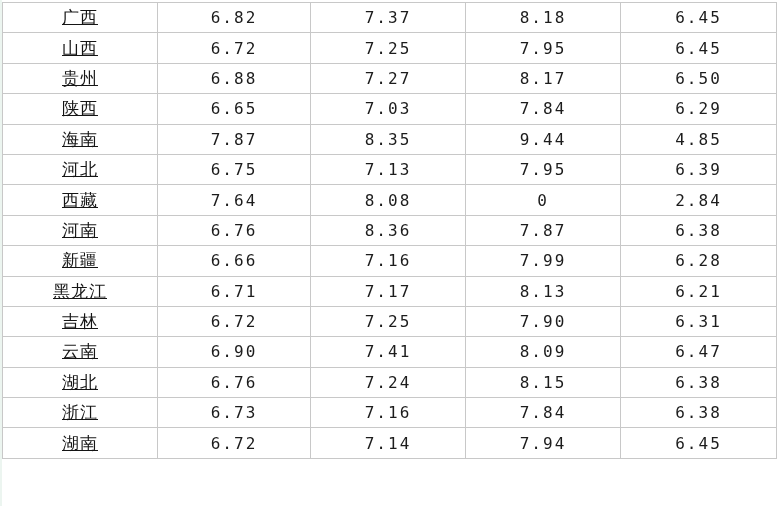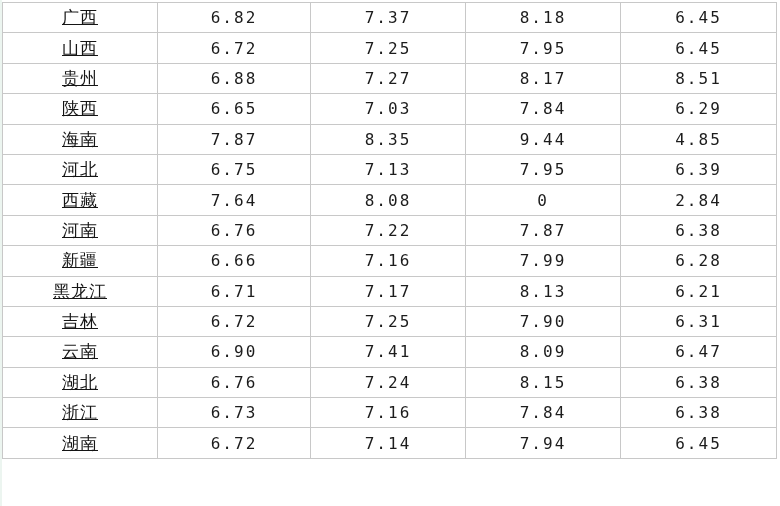--- a/index.html
+++ b/index.html
@@ -93,21 +93,21 @@
     <td class="num">7.95</td>
     <td class="num">6.45</td>
   </tr>
         <tr>
     <td class="province-cell">
       <a class="province-link">贵州</a>
     </td>
     <td class="num">6.88</td>
     <td class="num">7.27</td>
     <td class="num">8.17</td>
-    <td class="num">8.51</td>
+    <td class="num">6.50</td>
   </tr>
         <tr>
     <td class="province-cell">
       <a class="province-link">陕西</a>
     </td>
     <td class="num">6.65</td>
     <td class="num">7.03</td>
     <td class="num">7.84</td>
     <td class="num">6.29</td>
   </tr>
@@ -136,21 +136,21 @@
     <td class="num">7.64</td>
     <td class="num">8.08</td>
     <td class="num">0</td>
     <td class="num">2.84</td>
   </tr>
         <tr>
     <td class="province-cell">
       <a class="province-link">河南</a>
     </td>
     <td class="num">6.76</td>
-    <td class="num">7.22</td>
+    <td class="num">8.36</td>
     <td class="num">7.87</td>
     <td class="num">6.38</td>
   </tr>
         <tr>
     <td class="province-cell">
       <a class="province-link">新疆</a>
     </td>
     <td class="num">6.66</td>
     <td class="num">7.16</td>
     <td class="num">7.99</td>

